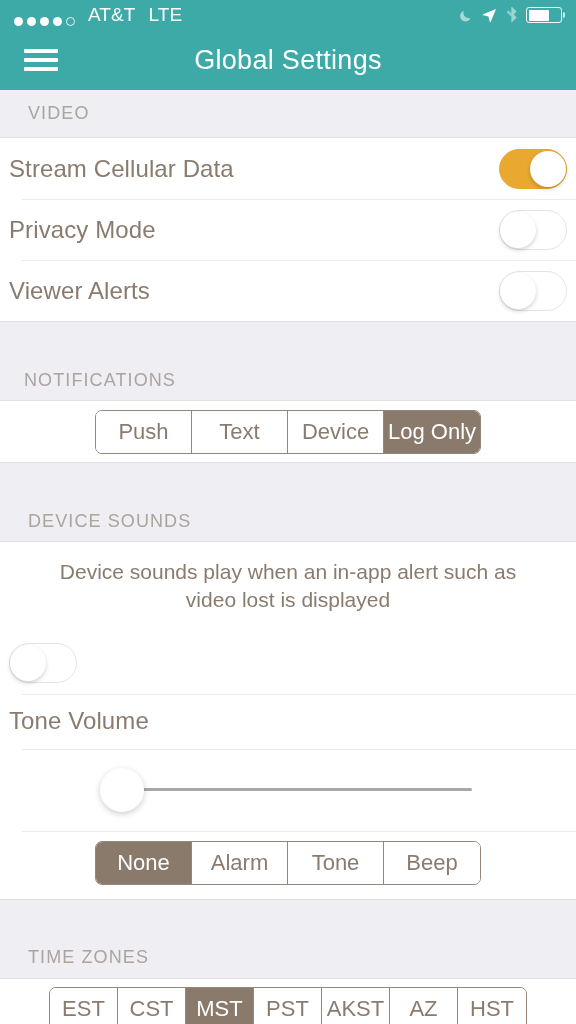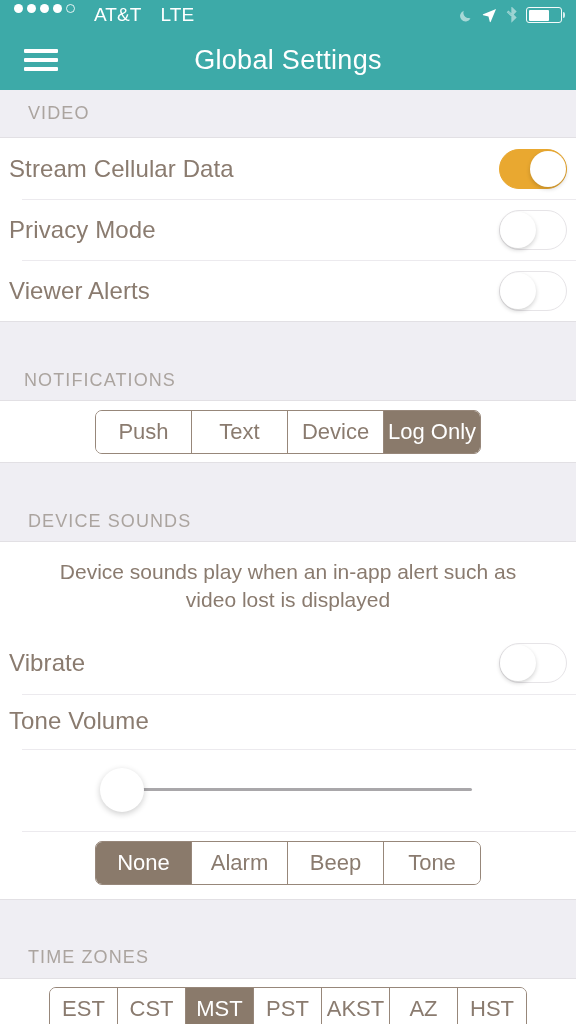--- a/index.html
+++ b/index.html
@@ -29,22 +29,22 @@
     background: #3daaa8;
     display: flex;
     align-items: center;
     padding: 0 14px;
     color: #ffffff;
     font-size: 19px;
     position: relative;
   }
   .status-left {
     display: flex;
-    align-items: flex-start;
-    gap: 19px;
+    align-items: flex-end;
+    gap: 13px;
   }
   .signal-dots {
     display: flex;
     align-items: center;
     gap: 4px;
   }
   .dot {
     width: 9px; height: 9px;
     border-radius: 50%;
     background: #ffffff;
@@ -383,43 +383,42 @@
     </div>
   </div>
 
   <div class="sec-gap-top"></div>
   <div class="section-header" style="height:40px;">DEVICE SOUNDS</div>
 
   <div class="white-block">
     <div class="desc">Device sounds play when an in-app alert such as video lost is displayed</div>
 
     <div class="row">
-      <span class="row-label">Vibrate</span>
       <div class="toggle off">
         <div class="knob"></div>
       </div>
     </div>
 
     <div class="row" style="height:55px;">
       <span class="row-label">Tone Volume</span>
     </div>
 
     <div class="slider-row">
       <div class="slider">
         <div class="slider-track"></div>
         <div class="slider-thumb"></div>
       </div>
     </div>
 
     <div class="tone-seg-block seg-wrap">
       <div class="seg">
         <div class="seg-item selected" style="width:96px">None</div>
         <div class="seg-item" style="width:96px">Alarm</div>
+        <div class="seg-item" style="width:96px">Tone</div>
         <div class="seg-item" style="width:96px">Beep</div>
-        <div class="seg-item" style="width:96px">Tone</div>
       </div>
     </div>
   </div>
 
   <div class="sec-gap-top"></div>
   <div class="section-header" style="height:40px;">TIME ZONES</div>
 
   <div class="white-block seg-wrap" style="height:63px;">
     <div class="seg">
       <div class="seg-item" style="width:68px">EST</div>

